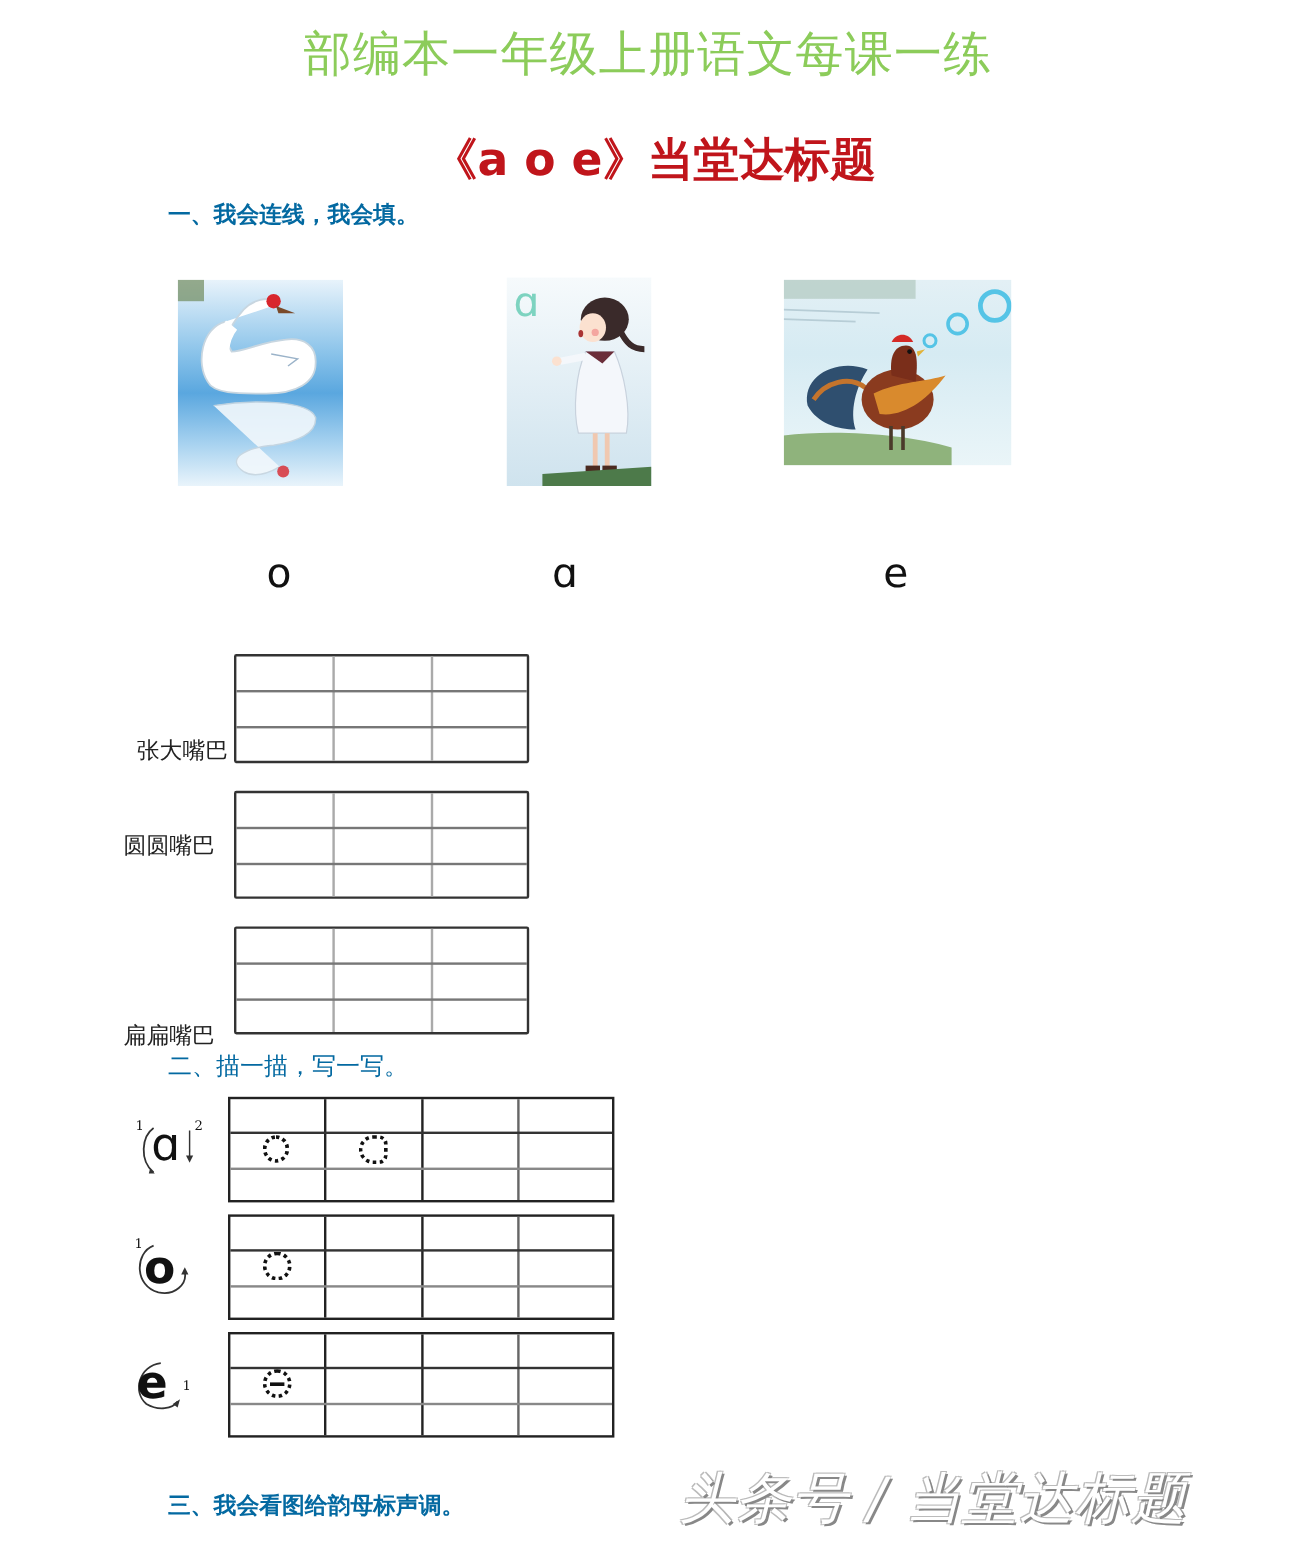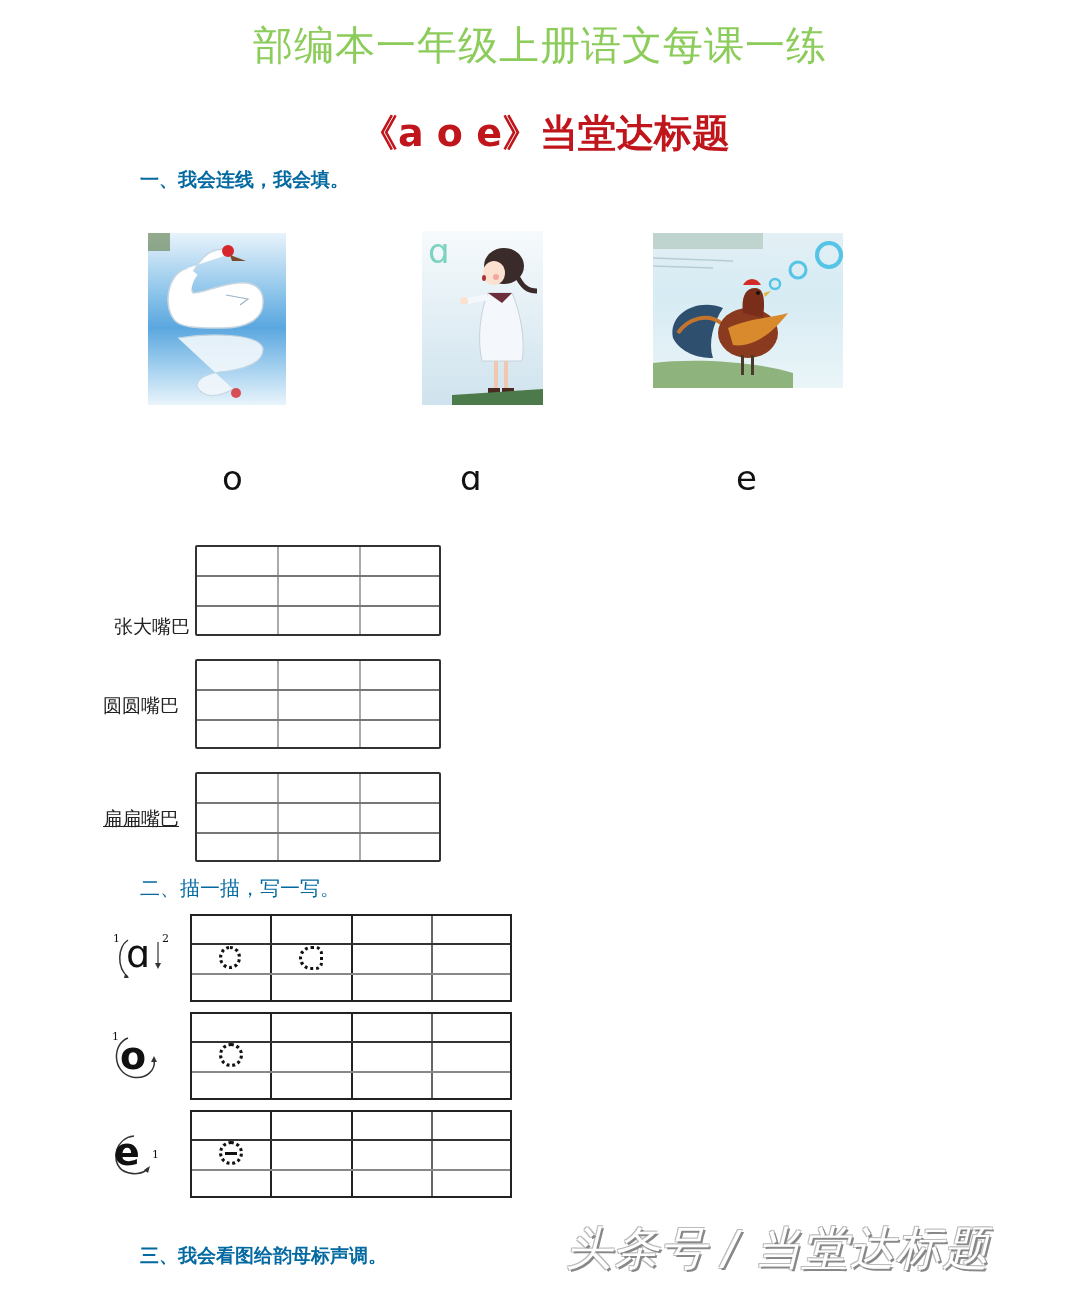--- a/index.html
+++ b/index.html
@@ -162,21 +162,21 @@
 </div>
 
 <div class="abs mouth-label" style="left:103px; top:692px;">圆圆嘴巴</div>
 <div class="abs grid3" style="left:195px; top:659px; width:246px; height:90px;">
   <div class="vline" style="left:80px;"></div>
   <div class="vline" style="left:162px;"></div>
   <div class="hline" style="top:28px;"></div>
   <div class="hline" style="top:58px;"></div>
 </div>
 
-<div class="abs mouth-label" style="left:103px; top:805px;text-decoration:underline;">扁扁嘴巴</div>
+<div class="abs mouth-label" style="left:103px; top:850px;">扁扁嘴巴</div>
 <div class="abs grid3" style="left:195px; top:772px; width:246px; height:90px;">
   <div class="vline" style="left:80px;"></div>
   <div class="vline" style="left:162px;"></div>
   <div class="hline" style="top:28px;"></div>
   <div class="hline" style="top:58px;"></div>
 </div>
 
 <div class="abs section-heading" style="left:103px; top:875px; font-weight:normal; font-size:20px;">二、描一描，写一写。</div>
 
 <div class="abs stroke-icon" style="left:110px; top:932px; width:65px; height:50px;">

